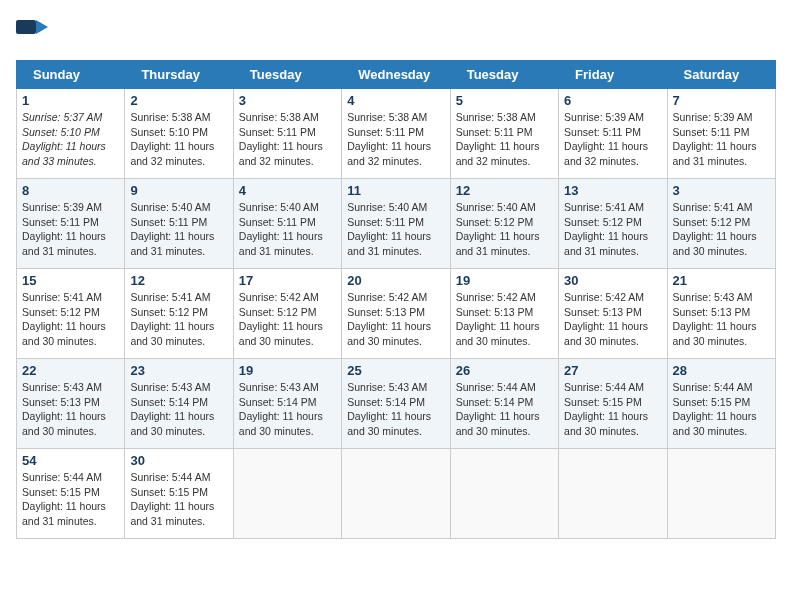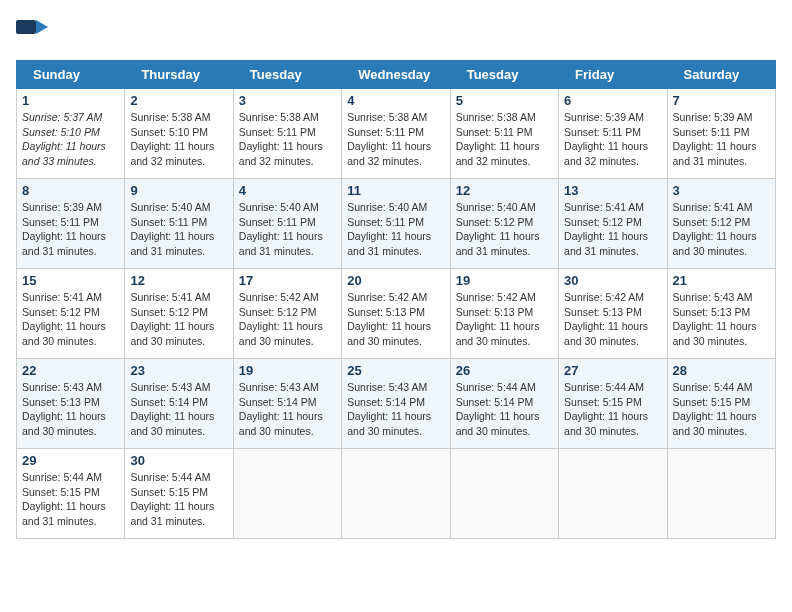--- a/index.html
+++ b/index.html
@@ -316,21 +316,21 @@
         <td>
           <span class="day-number">28</span>
           <div class="day-info" style="white-space: pre-line;">Sunrise: 5:44 AM
 Sunset: 5:15 PM
 Daylight: 11 hours
 and 30 minutes.</div>
         </td>
       </tr>
       <tr>
         <td>
-          <span class="day-number">29</span>
+          <span class="day-number">54</span>
           <div class="day-info" style="white-space: pre-line;">Sunrise: 5:44 AM
 Sunset: 5:15 PM
 Daylight: 11 hours
 and 31 minutes.</div>
         </td>
         <td>
           <span class="day-number">30</span>
           <div class="day-info" style="white-space: pre-line;">Sunrise: 5:44 AM
 Sunset: 5:15 PM
 Daylight: 11 hours

